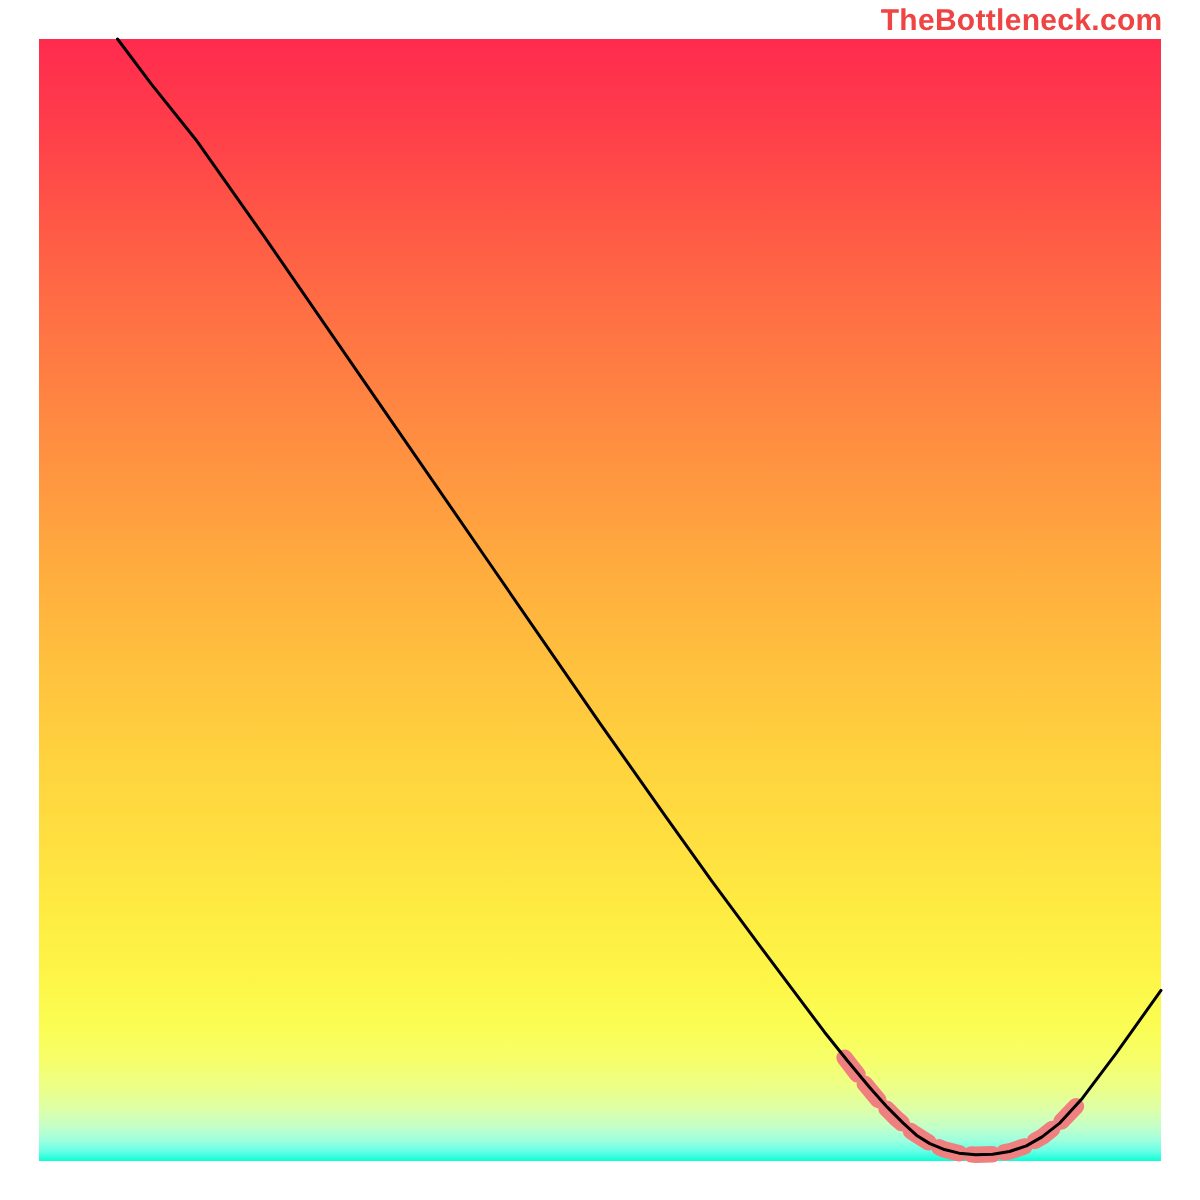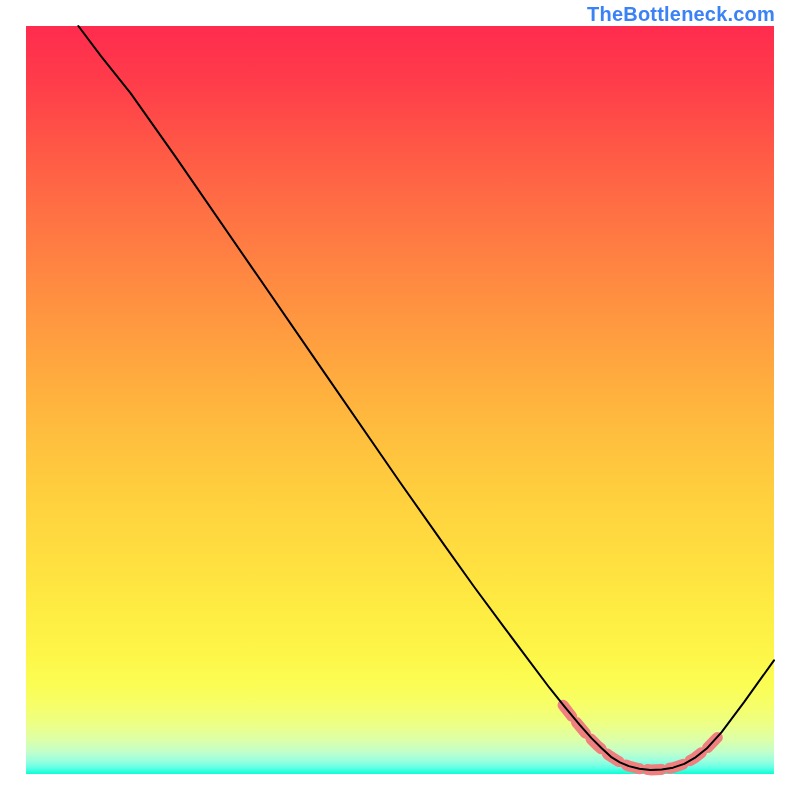--- a/index.html
+++ b/index.html
@@ -55,21 +55,21 @@
     height: 748px;
     overflow: visible;
   }
   .attribution {
     position: absolute;
     top: 3px;
     right: 25px;
     font-family: Arial, Helvetica, sans-serif;
     font-size: 20px;
     font-weight: bold;
-    color: #3b82f6;
+    color: #ef4444;
     letter-spacing: 0.2px;
   }
 </style>
 </head>
 <body>
 
 <div class="chart-wrapper">
   <div class="attribution">TheBottleneck.com</div>
   <div class="plot-area">
     <svg class="curve-layer" viewBox="0 0 748 748" preserveAspectRatio="none">

